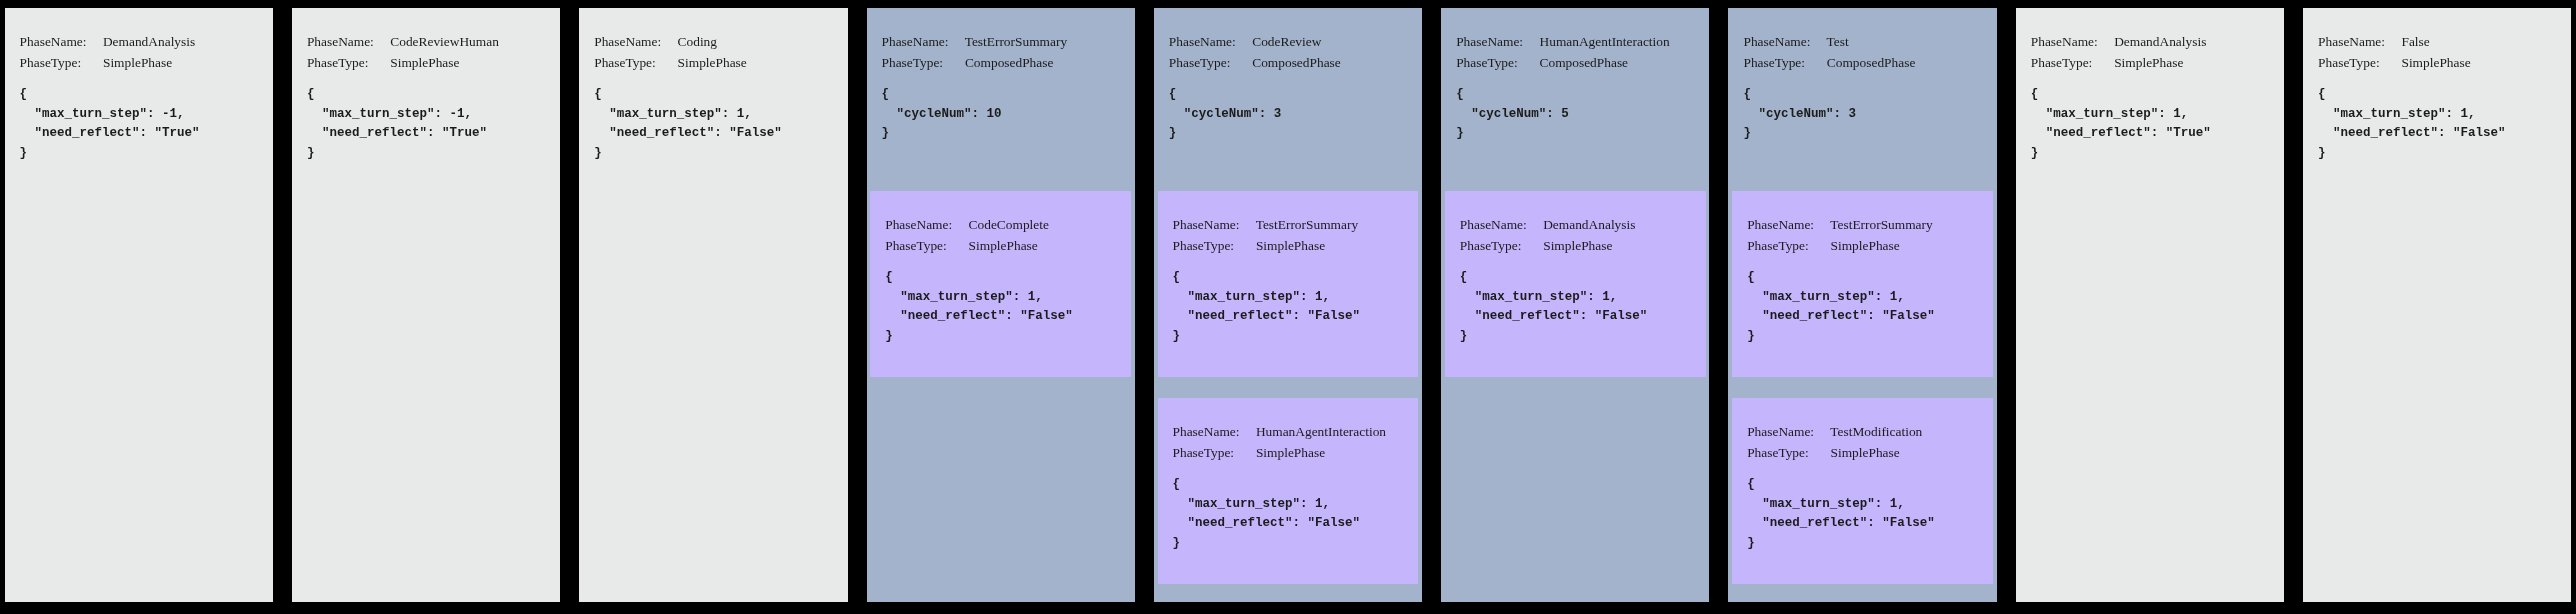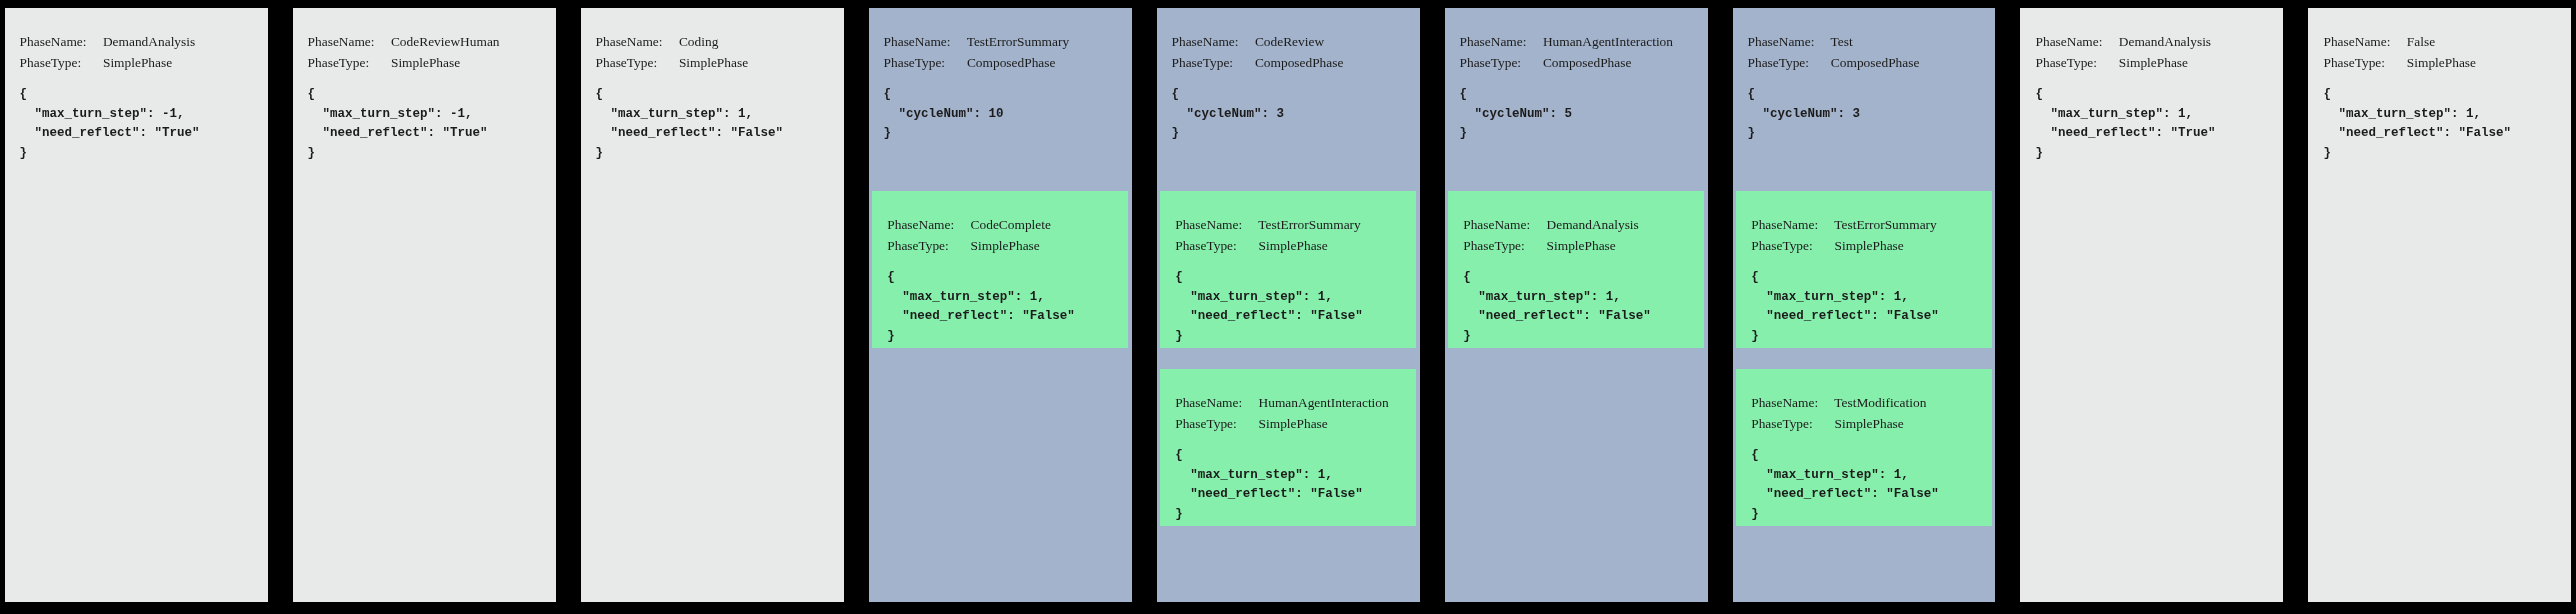--- a/index.html
+++ b/index.html
@@ -9,21 +9,21 @@
     background: #000000;
     position: relative;
     overflow: hidden;
     font-family: "Liberation Serif", serif;
     color: #1b1b1b;
   }
   .board {
     position: absolute;
     top: 8.3px; left: 4.6px; right: 4.6px; bottom: 12px;
     display: flex;
-    gap: 25px;
+    gap: 19px;
   }
   .col {
     flex: 1 1 0;
     position: relative;
   }
   .col.simple   { background: #e8eaea; }
   .col.composed { background: #a3b3cb; }
 
   .phase-block {
     padding: 24px 7.4px 0 15px;
@@ -50,22 +50,22 @@
     line-height: 19.5px;
     white-space: pre;
   }
   .subpanels {
     display: flex;
     flex-direction: column;
     gap: 21px;
     padding: 0 3.7px;
   }
   .subpanel {
-    background: #86efac;
-    height: 157px;
+    background: #c4b5fd;
+    height: 186px;
     overflow: hidden;
   }
 </style>
 </head>
 <body>
 
 <div class="board">
 
   <div class="col simple">
     <div class="phase-block">

